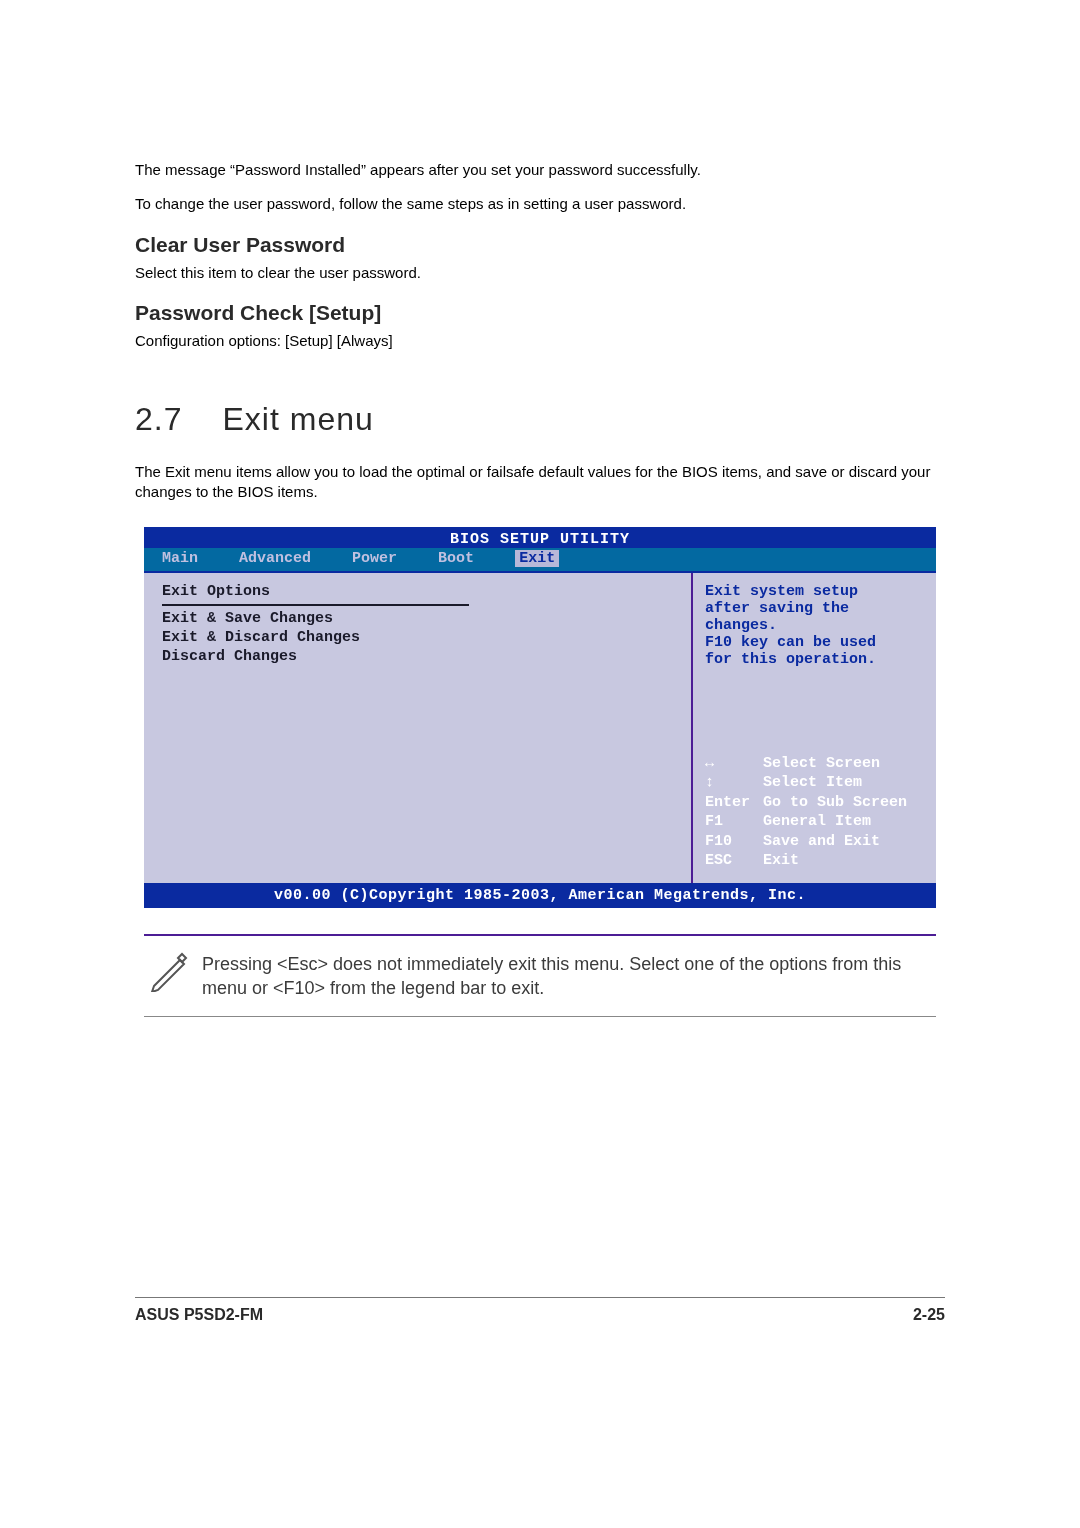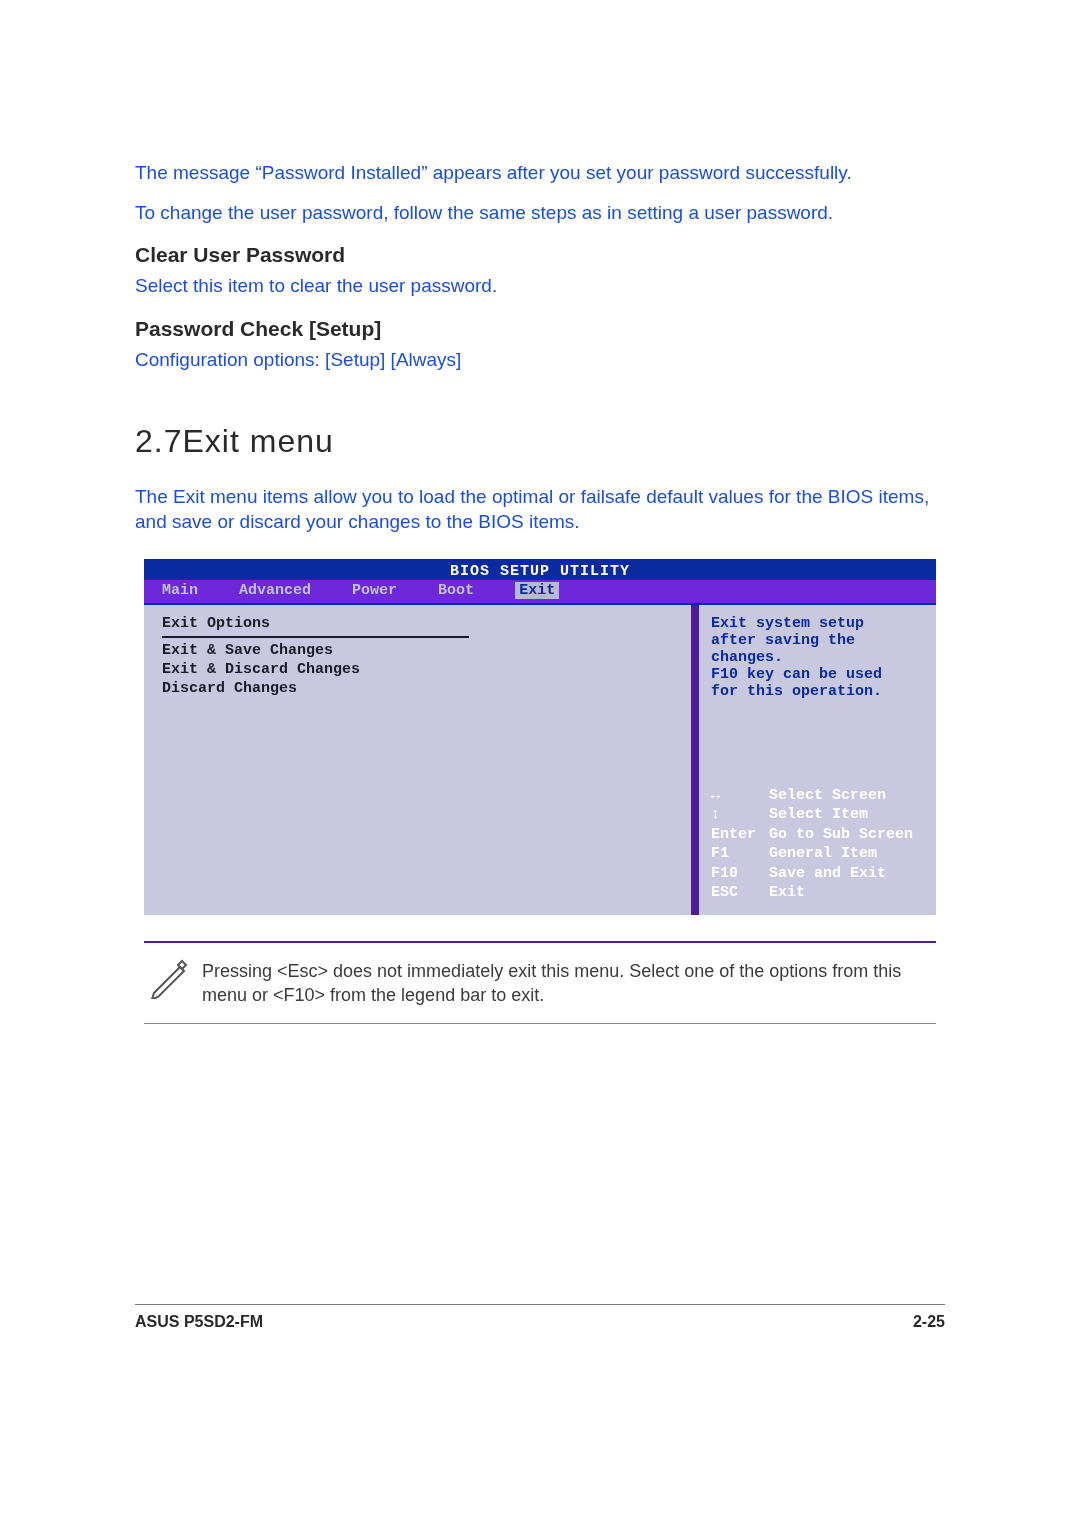--- a/index.html
+++ b/index.html
@@ -8,62 +8,63 @@
     width: 1080px;
     margin: 0 auto;
     font-family: Arial, Helvetica, sans-serif;
     color: #333;
     padding: 0 0 40px 0;
   }
   .page {
     padding: 160px 135px 60px 135px;
   }
   .body-text {
-    font-size: 19px;
+    font-size: 15px;
     line-height: 1.35;
-    color: #1d4ed8;
+    color: #000000;
     margin-bottom: 14px;
   }
   .sub-heading {
     font-size: 21px;
     font-weight: bold;
     color: #2a2a2a;
     margin-top: 18px;
     margin-bottom: 6px;
   }
   .section-heading {
     font-size: 32px;
     font-weight: normal;
     color: #2a2a2a;
     margin-top: 50px;
     margin-bottom: 24px;
     letter-spacing: 1px;
   }
   .section-heading .num {
+    margin-right: 40px;
   }
 
   
   .bios-wrap {
     margin: 24px auto 0 auto;
     width: 792px;
     font-family: "Courier New", monospace;
     font-size: 15px;
     font-weight: bold;
     background: #0a2aa0;
     color: #ffffff;
   }
   .bios-titlebar {
     background: #0a2aa0;
     color: #ffffff;
     text-align: center;
     padding: 4px 0 0 0;
     letter-spacing: 1px;
   }
   .bios-tabs {
-    background: #6d28d9;
+    background: #0369a1;
     padding: 2px 0 4px 18px;
   }
   .bios-tabs span {
     color: #c0c0e0;
     margin-right: 32px;
     font-weight: bold;
   }
   .bios-tabs .active {
     background: #b8b8d8;
     color: #0a2aa0;
@@ -82,21 +83,21 @@
   }
   .bios-left .line { margin-bottom: 2px; }
   .bios-left hr {
     border: none;
     border-top: 2px solid #1a1a2a;
     margin: 4px 0 4px 0;
     width: 60%;
   }
   .bios-right {
     width: 245px;
-    border-left: 8px solid #4c1d95;
+    border-left: 2px solid #4c1d95;
     padding: 10px 12px;
     color: #0a2aa0;
     position: relative;
   }
   .bios-right .help-text { color: #0a2aa0; }
   .bios-legend {
     position: absolute;
     bottom: 12px;
     left: 12px;
     right: 12px;
@@ -209,20 +210,21 @@
               <span class="key">F10</span>
               <span class="desc">Save and Exit</span>
             </div>
           <div class="row">
               <span class="key">ESC</span>
               <span class="desc">Exit</span>
             </div>
         </div>
       </div>
     </div>
+    <div class="bios-footer">v00.00 (C)Copyright 1985-2003, American Megatrends, Inc.</div>
   </div>
 
   <div class="note">
     <div class="note-icon">
       <svg width="40" height="40" viewBox="0 0 40 40">
         <path d="M6 34 L32 8 L36 12 L10 38 L4 40 Z" fill="none" stroke="#555" stroke-width="2"></path>
         <path d="M30 6 L34 2 L38 6 L34 10 Z" fill="none" stroke="#555" stroke-width="2"></path>
       </svg>
     </div>
     <div class="note-text">Pressing &lt;Esc&gt; does not immediately exit this menu. Select one of the options from this menu or &lt;F10&gt; from the legend bar to exit.</div>

